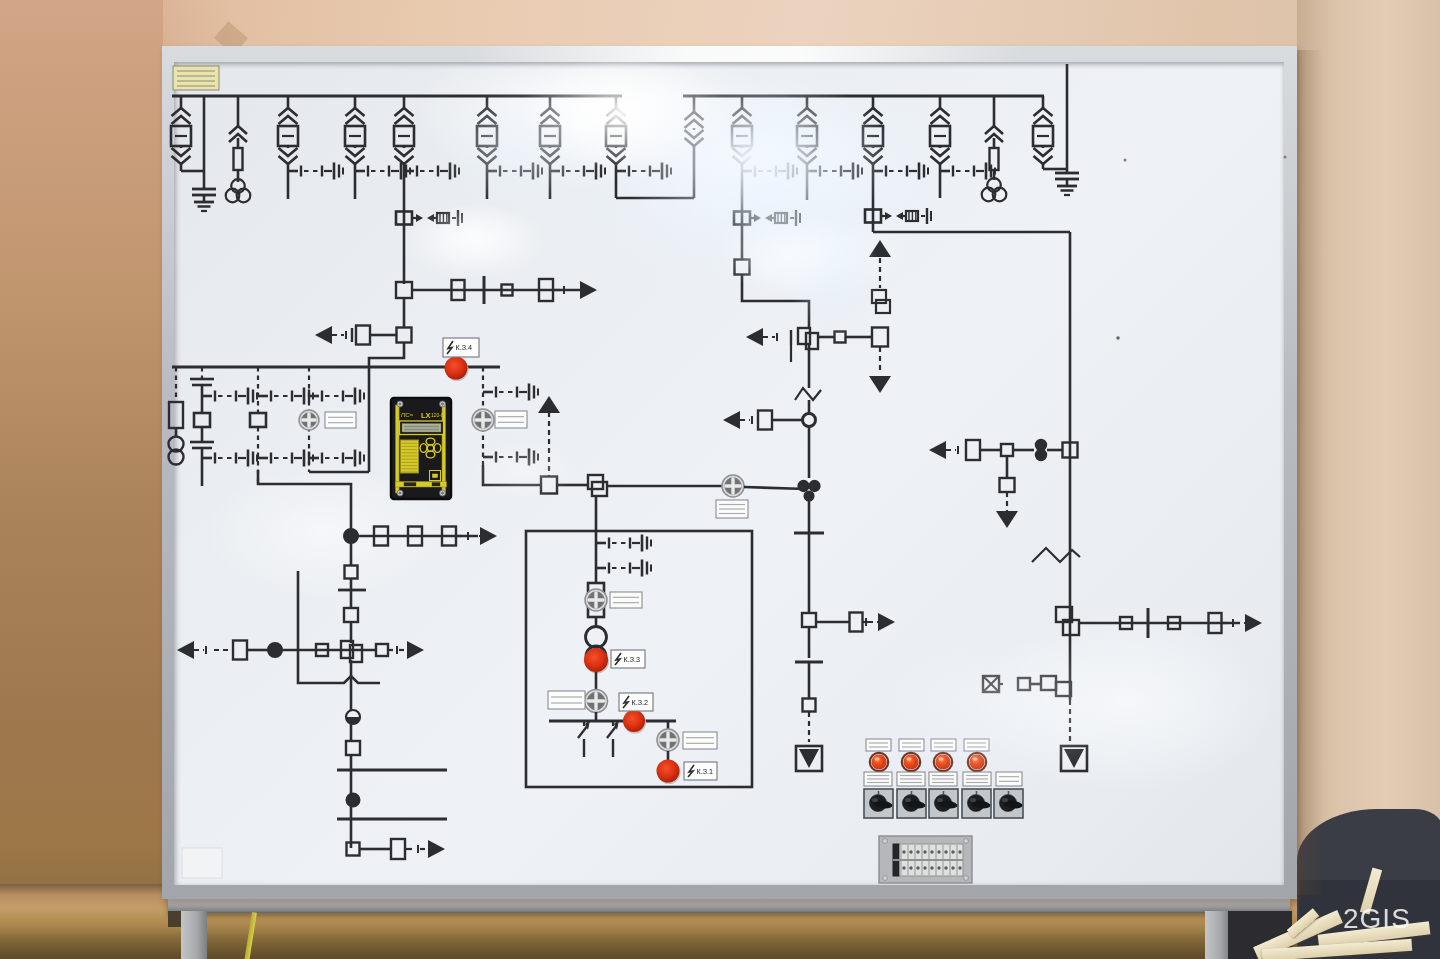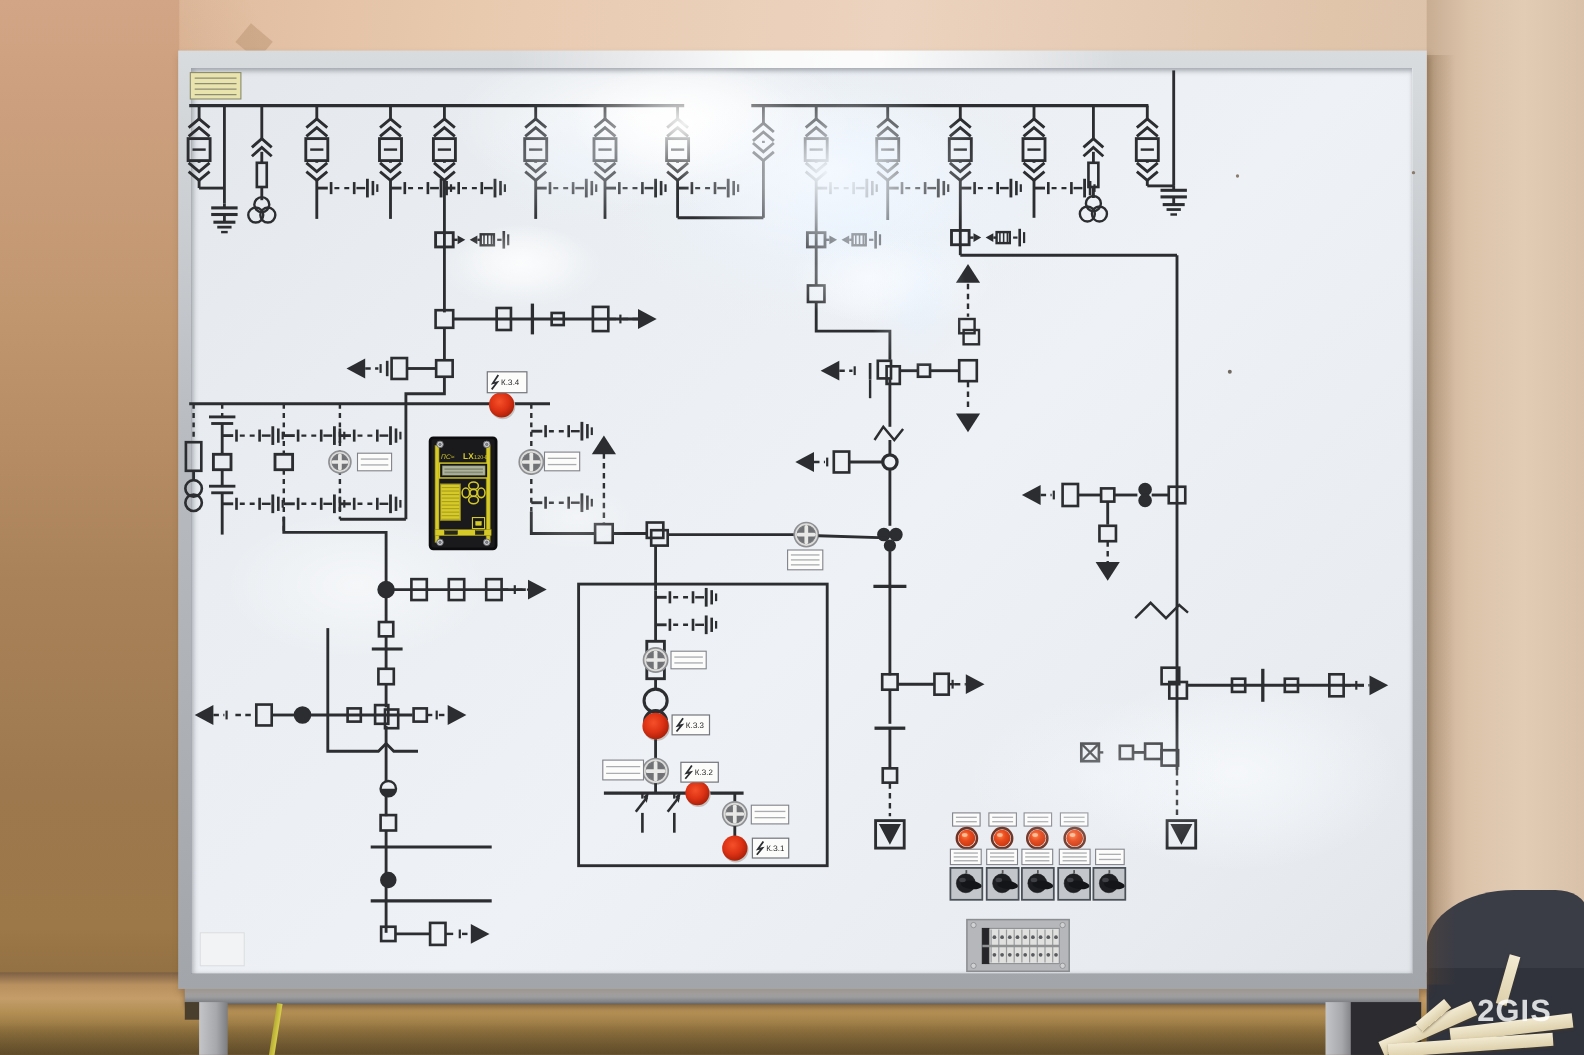--- a/index.html
+++ b/index.html
@@ -14,21 +14,21 @@
 #floor{left:0;top:930px;width:1300px;height:29px;background:linear-gradient(180deg,rgba(70,52,25,0),rgba(70,52,25,.38))}
 #wallright{left:1297px;top:0;width:143px;height:890px;
  background:linear-gradient(90deg,#c8ad92 0%,#dcc4ab 28%,#e2ccb4 62%,#d8c1a8 100%);}
 #standbar{left:168px;top:899px;width:1122px;height:14px;
  background:linear-gradient(180deg,#bfc0c3,#a2a3a6 50%,#808184 85%,#5f6063);box-shadow:0 3px 5px rgba(60,40,20,.45)}
 .leg{background:linear-gradient(90deg,#c4c5c8,#a7a8ab 60%,#7c7d80)}
 #gap{left:1228px;top:911px;width:64px;height:48px;background:#2c2c30}
 #chair{left:1297px;top:809px;width:145px;height:150px;background:#3a3c46;border-radius:80px 28px 0 0/52px 18px 0 0}
 #chair2{left:1299px;top:880px;width:143px;height:79px;background:#31333c}
 .wood{background:linear-gradient(180deg,#f2ead2,#ddd0ab);box-shadow:0 1px 2px rgba(80,60,30,.5)}
-#wm{left:1343px;top:903px;color:rgba(255,255,255,.82);font-size:28px;font-weight:bold;letter-spacing:1px}
+#wm{left:1343px;top:903px;color:rgba(255,255,255,.82);font-size:28px;font-weight:normal;letter-spacing:1px}
 #frame{left:162px;top:46px;width:1135px;height:853px;
  background:linear-gradient(180deg,#d9dcdf,#b9bdc1 40%,#a2a6aa);
  box-shadow:2px 4px 6px rgba(90,60,35,.35);}
 #frame .glare{left:300px;top:0;width:560px;height:16px;background:linear-gradient(90deg,rgba(255,255,255,0),rgba(255,255,255,.85) 40%,rgba(255,255,255,.9) 60%,rgba(255,255,255,0));}
 #board{left:174px;top:62px;width:1110px;height:823px;box-shadow:inset 0 3px 4px rgba(115,120,130,.45), inset 3px 0 4px rgba(115,120,130,.3);
  background:
   radial-gradient(ellipse 260px 110px at 420px 50px, rgba(255,255,255,.9), rgba(255,255,255,0) 70%),
   radial-gradient(ellipse 300px 170px at 600px 120px, rgba(235,243,252,.95), rgba(235,243,252,0) 75%),
   radial-gradient(ellipse 120px 60px at 640px 190px, rgba(255,255,255,.75), rgba(255,255,255,0) 75%),
   radial-gradient(ellipse 100px 50px at 300px 180px, rgba(255,255,255,.6), rgba(255,255,255,0) 75%),

